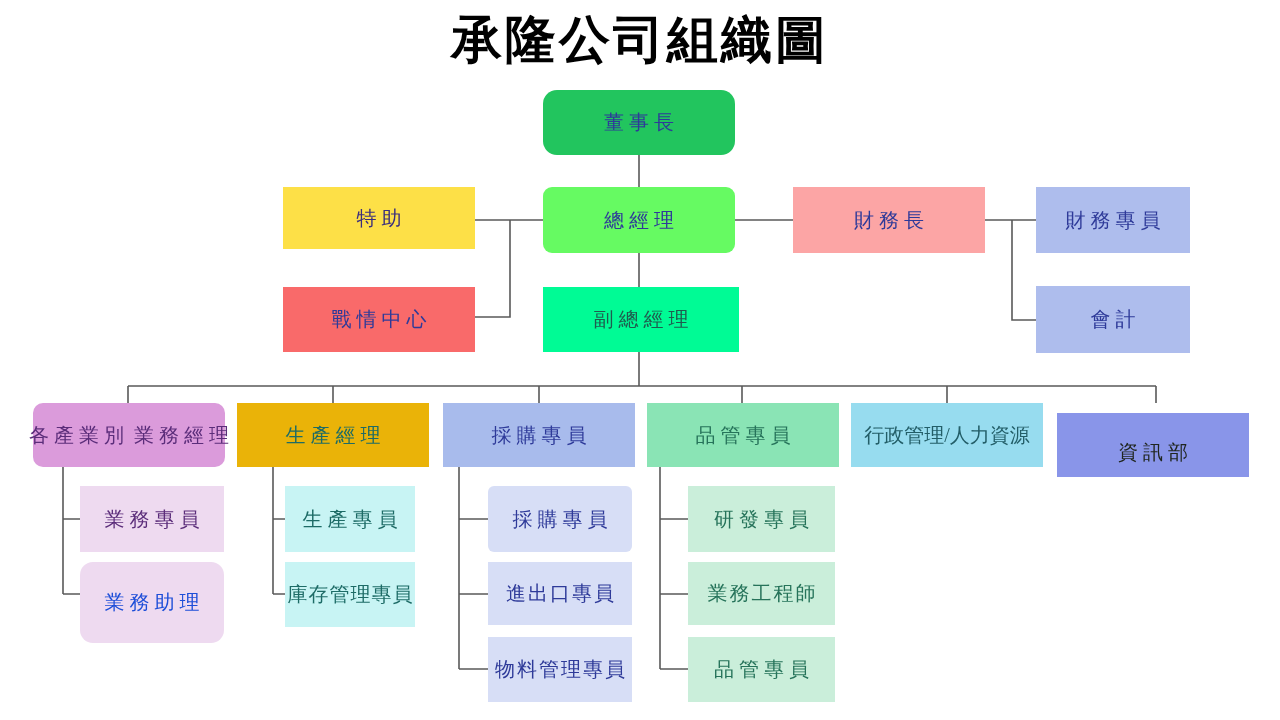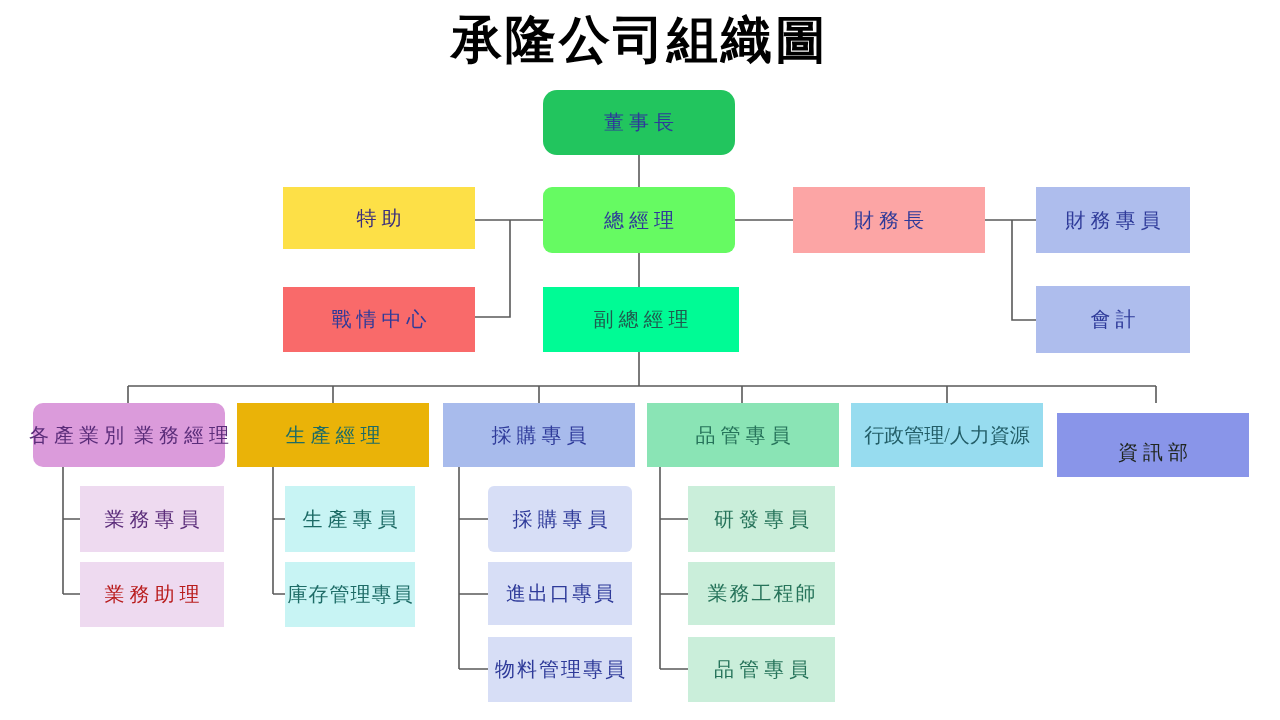--- a/index.html
+++ b/index.html
@@ -63,21 +63,21 @@
     <span>各產業別</span>
     <span>業務經理</span>
   </div>
   <div class="node" style="left: 237px; top: 403px; width: 192px; height: 64px; background-color: #eab308; color: rgb(29, 107, 102);">生產經理</div>
   <div class="node" style="left: 443px; top: 403px; width: 192px; height: 64px; background-color: rgb(168, 187, 236); color: rgb(46, 58, 153);">採購專員</div>
   <div class="node" style="left: 647px; top: 403px; width: 192px; height: 64px; background-color: rgb(138, 228, 181); color: rgb(38, 115, 90);">品管專員</div>
   <div class="node ls0" style="left: 851px; top: 403px; width: 192px; height: 64px; background-color: rgb(151, 220, 239); color: rgb(35, 94, 104);">行政管理/人力資源</div>
   <div class="node low" style="left: 1057px; top: 403px; width: 192px; height: 64px; background-color: rgb(137, 149, 233); color: rgb(32, 38, 31); margin-top: 10px;">資訊部</div>
 
   <div class="node" style="left: 80px; top: 486px; width: 144px; height: 66px; background-color: rgb(238, 218, 240); color: rgb(91, 45, 122);">業務專員</div>
-  <div class="node" style="left: 80px; top: 562px; width: 144px; height: 65px; background-color: rgb(238, 218, 240); color: #b91c1c;">業務助理</div>
+  <div class="node" style="left: 80px; top: 562px; width: 144px; height: 81px; background-color: rgb(238, 218, 240); color: #1d4ed8; border-radius: 13px;">業務助理</div>
 
   <div class="node" style="left: 285px; top: 486px; width: 130px; height: 66px; background-color: rgb(200, 244, 244); color: rgb(29, 107, 102);">生產專員</div>
   <div class="node ls1" style="left: 285px; top: 562px; width: 130px; height: 65px; background-color: rgb(200, 244, 244); color: rgb(29, 107, 102);">庫存管理專員</div>
 
   <div class="node" style="left: 488px; top: 486px; width: 144px; height: 66px; background-color: rgb(215, 222, 246); color: rgb(46, 58, 153); border-radius: 6px;">採購專員</div>
   <div class="node ls2" style="left: 488px; top: 562px; width: 144px; height: 63px; background-color: rgb(215, 222, 246); color: rgb(46, 58, 153);">進出口專員</div>
   <div class="node ls2" style="left: 488px; top: 637px; width: 144px; height: 65px; background-color: rgb(215, 222, 246); color: rgb(46, 58, 153);">物料管理專員</div>
 
   <div class="node" style="left: 688px; top: 486px; width: 147px; height: 66px; background-color: rgb(202, 238, 218); color: rgb(38, 115, 90);">研發專員</div>
   <div class="node ls2" style="left: 688px; top: 562px; width: 147px; height: 63px; background-color: rgb(202, 238, 218); color: rgb(38, 115, 90);">業務工程師</div>

